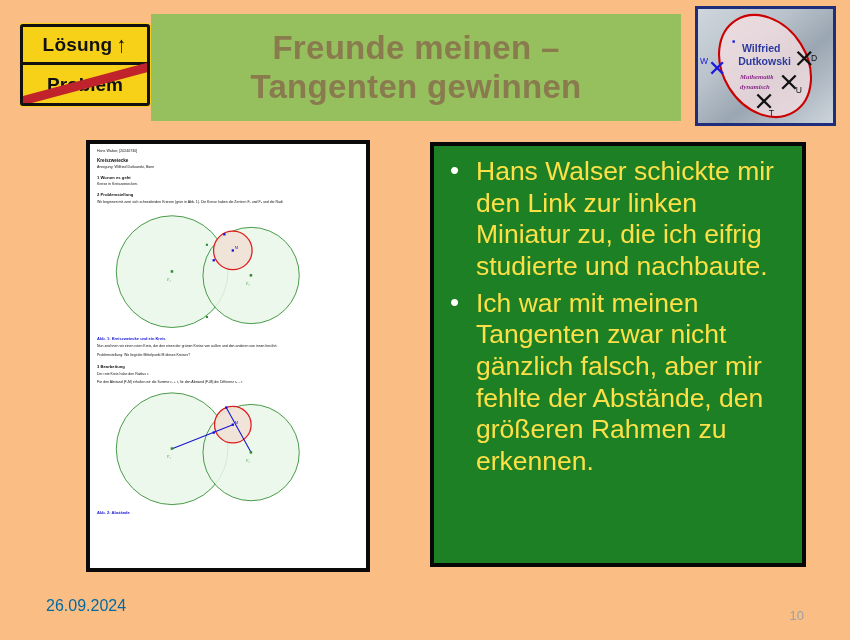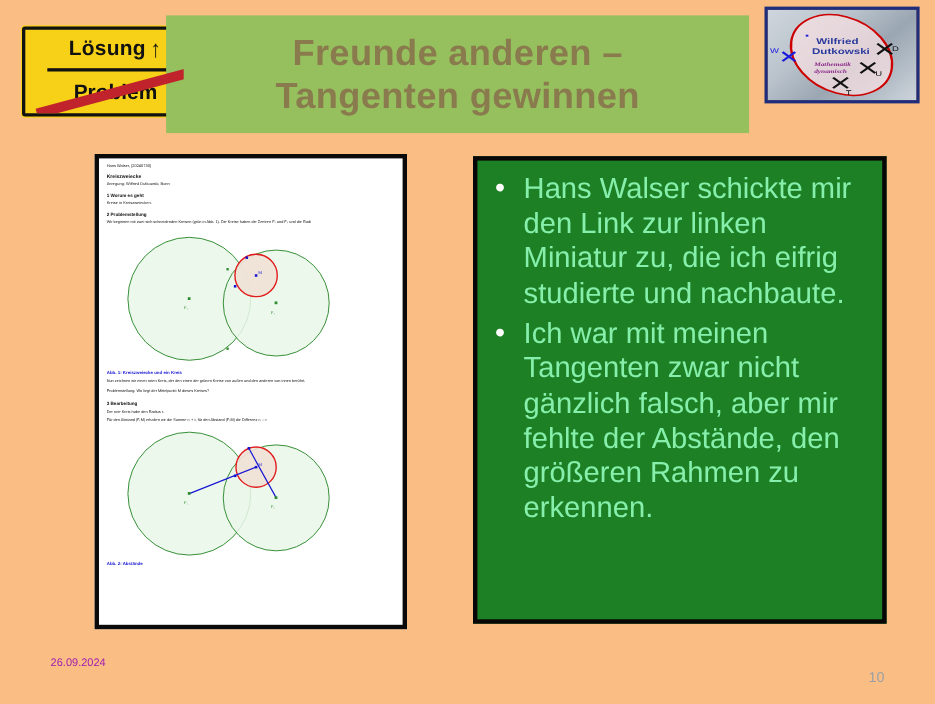--- a/index.html
+++ b/index.html
@@ -10,21 +10,20 @@
     position:relative;
   }
   .slide{position:absolute;inset:0;}
 
   
   #road-sign{
     position:absolute;left:20px;top:24px;width:124px;height:76px;
     background:#f7d117;border:3px solid #111;border-radius:3px;
     box-shadow:0 0 0 1px #f7d117;
     overflow:hidden;
-    padding-left:20px;
   }
   #road-sign .sign-half{
     position:relative;height:50%;display:flex;align-items:center;
     justify-content:center;box-sizing:border-box;
   }
   #road-sign .sign-top{border-bottom:3px solid #111;}
   #road-sign .sign-top .lbl{
     font-size:19px;font-weight:bold;color:#111;letter-spacing:.2px;
     line-height:1;margin-right:4px;
   }
@@ -48,21 +47,21 @@
     background:#96bf5e;display:flex;flex-direction:column;
     align-items:center;justify-content:center;
   }
   #title-band .tline{
     font-size:33px;font-weight:bold;color:#8a7b4e;
     line-height:1.16;letter-spacing:.3px;white-space:nowrap;
   }
 
   
   #logo-box{
-    position:absolute;left:695px;top:6px;width:141px;height:88px;
+    position:absolute;left:695px;top:6px;width:141px;height:120px;
     border:3px solid #1f2d7a;box-sizing:border-box;overflow:hidden;
     background:linear-gradient(140deg,#cfd6dd 0%,#b9c2cb 35%,#9aa6b2 60%,#cdd4db 100%);
     text-align:right;
   }
   #logo-box svg{display:block;width:100%;height:100%;}
   #logo-box .lg-name{font:bold 11px "Liberation Sans",sans-serif;fill:#2b3a9c;}
   #logo-box .lg-sub{font:italic bold 7px "Liberation Serif",serif;fill:#8b2a8b;}
   #logo-box .lg-pt{font:9px "Liberation Sans",sans-serif;fill:#111;}
   #logo-box .lg-ptw{font:9px "Liberation Sans",sans-serif;fill:#1b1bdc;}
 
@@ -85,31 +84,31 @@
   .fig-lbl-m{font:4px "Liberation Serif",serif;fill:#1414d2;}
 
   
   #green-box{
     position:absolute;left:430px;top:142px;width:376px;height:425px;
     background:#1e8024;border:4px solid #070707;box-sizing:border-box;
     padding:10px 14px 10px 10px;
   }
   #green-box ul{list-style:none;margin:0;padding:0;}
   #green-box li{
-    position:relative;padding-left:32px;color:#86efac;
+    position:relative;padding-left:32px;color:#fde047;
     font-size:26.5px;line-height:1.195;margin-bottom:5px;
   }
   #green-box li:before{
     content:"\2022";position:absolute;left:6px;top:-1px;
     font-size:26px;color:#ffffff;
   }
 
   
   #footer-date{
-    position:absolute;left:46px;top:597px;font-size:10px;color:#a21caf;
+    position:absolute;left:46px;top:597px;font-size:16px;color:#0369a1;
   }
   #footer-center{
     position:absolute;left:0;right:0;top:591px;text-align:center;
     font-size:12.5px;color:#9aa0a6;line-height:1.35;
   }
   #footer-page{
     position:absolute;right:46px;top:608px;font-size:13px;color:#9aa0a6;
   }
 </style>
 </head>
@@ -122,21 +121,21 @@
       <span class="lbl">Lösung</span>
       <span class="arrow">↑</span>
     </div>
     <div class="sign-half sign-bottom">
       <span class="strike"></span>
       <span class="lbl">Problem</span>
     </div>
   </div>
 
   <div id="title-band">
-    <div class="tline">Freunde anderen –</div>
+    <div class="tline">Freunde meinen –</div>
     <div class="tline">Tangenten gewinnen</div>
   </div>
 
   <div id="logo-box">
     <svg viewBox="0 0 141 120" preserveAspectRatio="none">
       <ellipse cx="70" cy="60" rx="44" ry="57" transform="rotate(-32 70 60)" fill="#f6dfe2" fill-opacity="0.75" stroke="#cc0000" stroke-width="2.2"></ellipse>
       <text class="lg-name" x="46" y="45">Wilfried</text>
       <text class="lg-name" x="42" y="59">Dutkowski</text>
       <text class="lg-sub" x="44" y="74">Mathematik</text>
       <text class="lg-sub" x="44" y="84">dynamisch</text>

